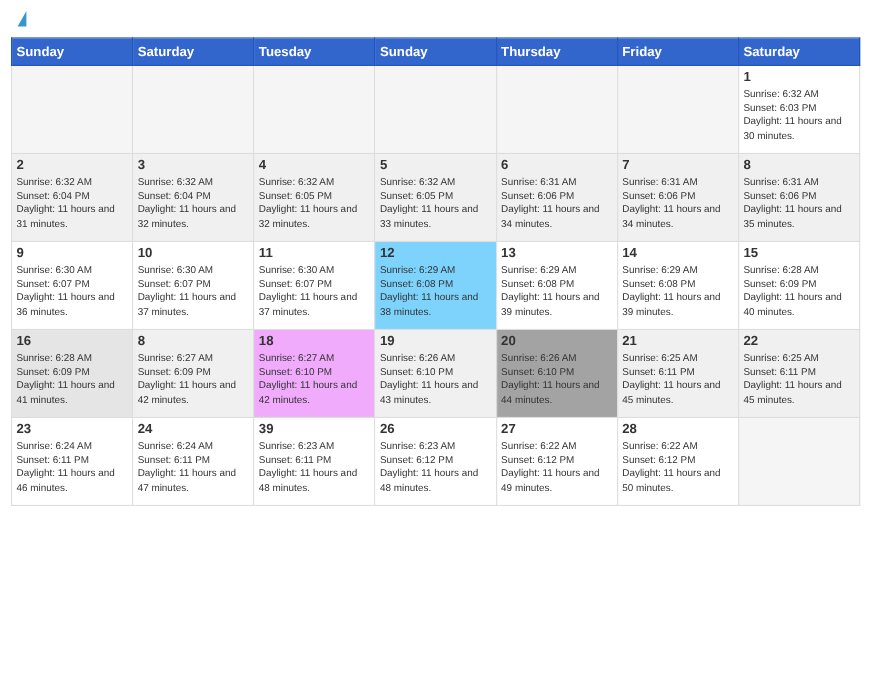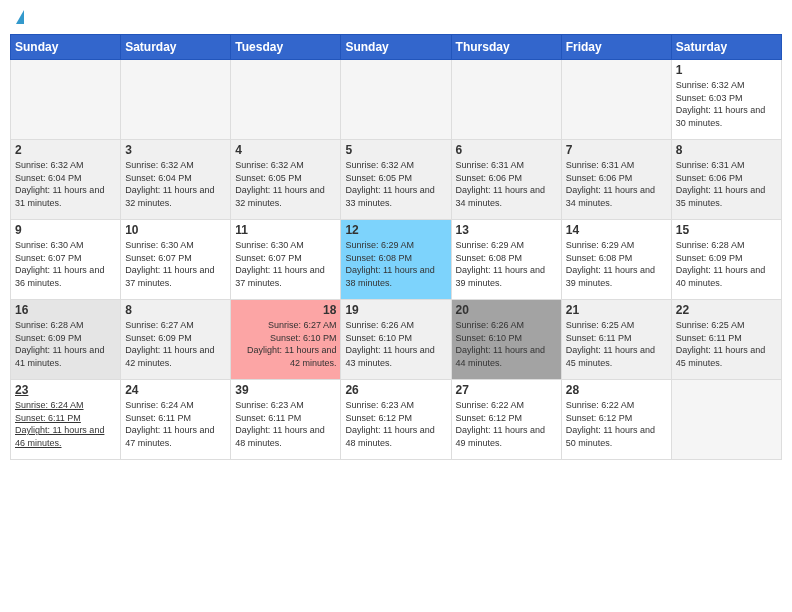--- a/index.html
+++ b/index.html
@@ -242,21 +242,21 @@
           <div class="day-info" style="white-space: pre-line;">Sunrise: 6:28 AM
 Sunset: 6:09 PM
 Daylight: 11 hours and 41 minutes.</div>
         </td>
         <td style="background: rgb(240, 240, 240);">
           <span class="day-num">8</span>
           <div class="day-info" style="white-space: pre-line;">Sunrise: 6:27 AM
 Sunset: 6:09 PM
 Daylight: 11 hours and 42 minutes.</div>
         </td>
-        <td style="background: #fca5a5; text-align: right;">
+        <td style="background: #f0abfc;">
           <span class="day-num">18</span>
           <div class="day-info" style="white-space: pre-line;">Sunrise: 6:27 AM
 Sunset: 6:10 PM
 Daylight: 11 hours and 42 minutes.</div>
         </td>
         <td style="background: rgb(240, 240, 240);">
           <span class="day-num">19</span>
           <div class="day-info" style="white-space: pre-line;">Sunrise: 6:26 AM
 Sunset: 6:10 PM
 Daylight: 11 hours and 43 minutes.</div>
@@ -274,21 +274,21 @@
 Daylight: 11 hours and 45 minutes.</div>
         </td>
         <td style="background: rgb(240, 240, 240);">
           <span class="day-num">22</span>
           <div class="day-info" style="white-space: pre-line;">Sunrise: 6:25 AM
 Sunset: 6:11 PM
 Daylight: 11 hours and 45 minutes.</div>
         </td>
       </tr>
       <tr>
-        <td style="background: rgb(255, 255, 255); text-decoration: underline;">
+        <td style="background: rgb(255, 255, 255);">
           <span class="day-num">23</span>
           <div class="day-info" style="white-space: pre-line;">Sunrise: 6:24 AM
 Sunset: 6:11 PM
 Daylight: 11 hours and 46 minutes.</div>
         </td>
         <td style="background: rgb(255, 255, 255);">
           <span class="day-num">24</span>
           <div class="day-info" style="white-space: pre-line;">Sunrise: 6:24 AM
 Sunset: 6:11 PM
 Daylight: 11 hours and 47 minutes.</div>

